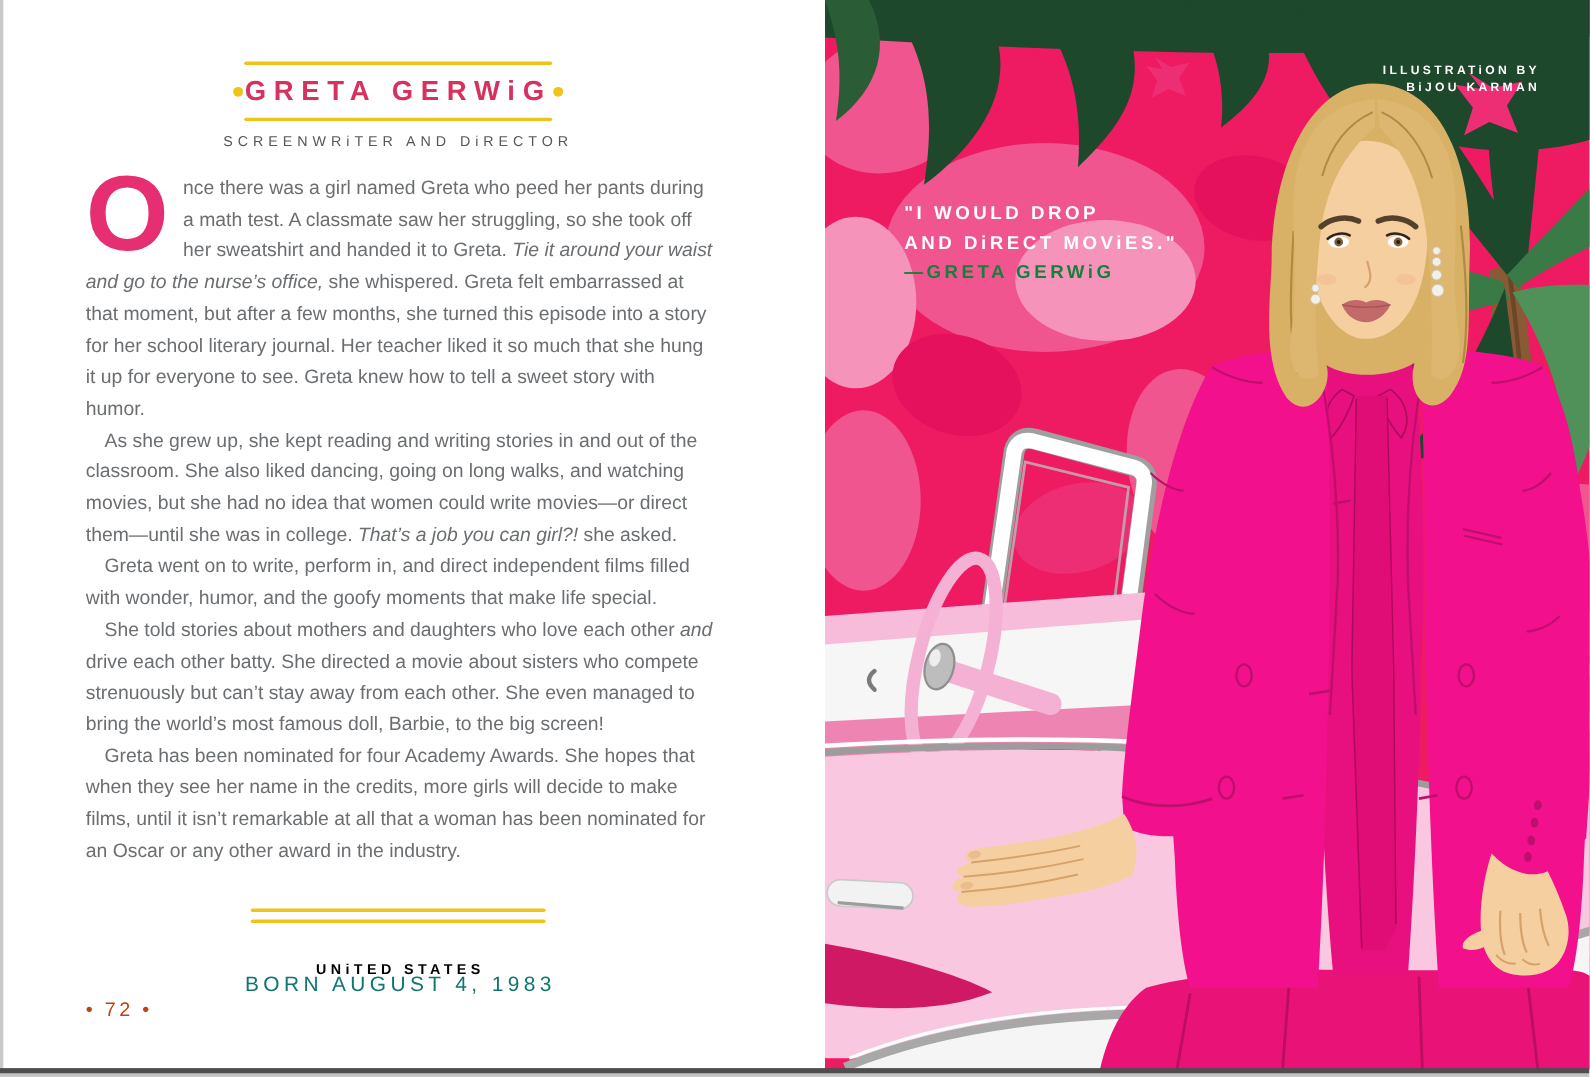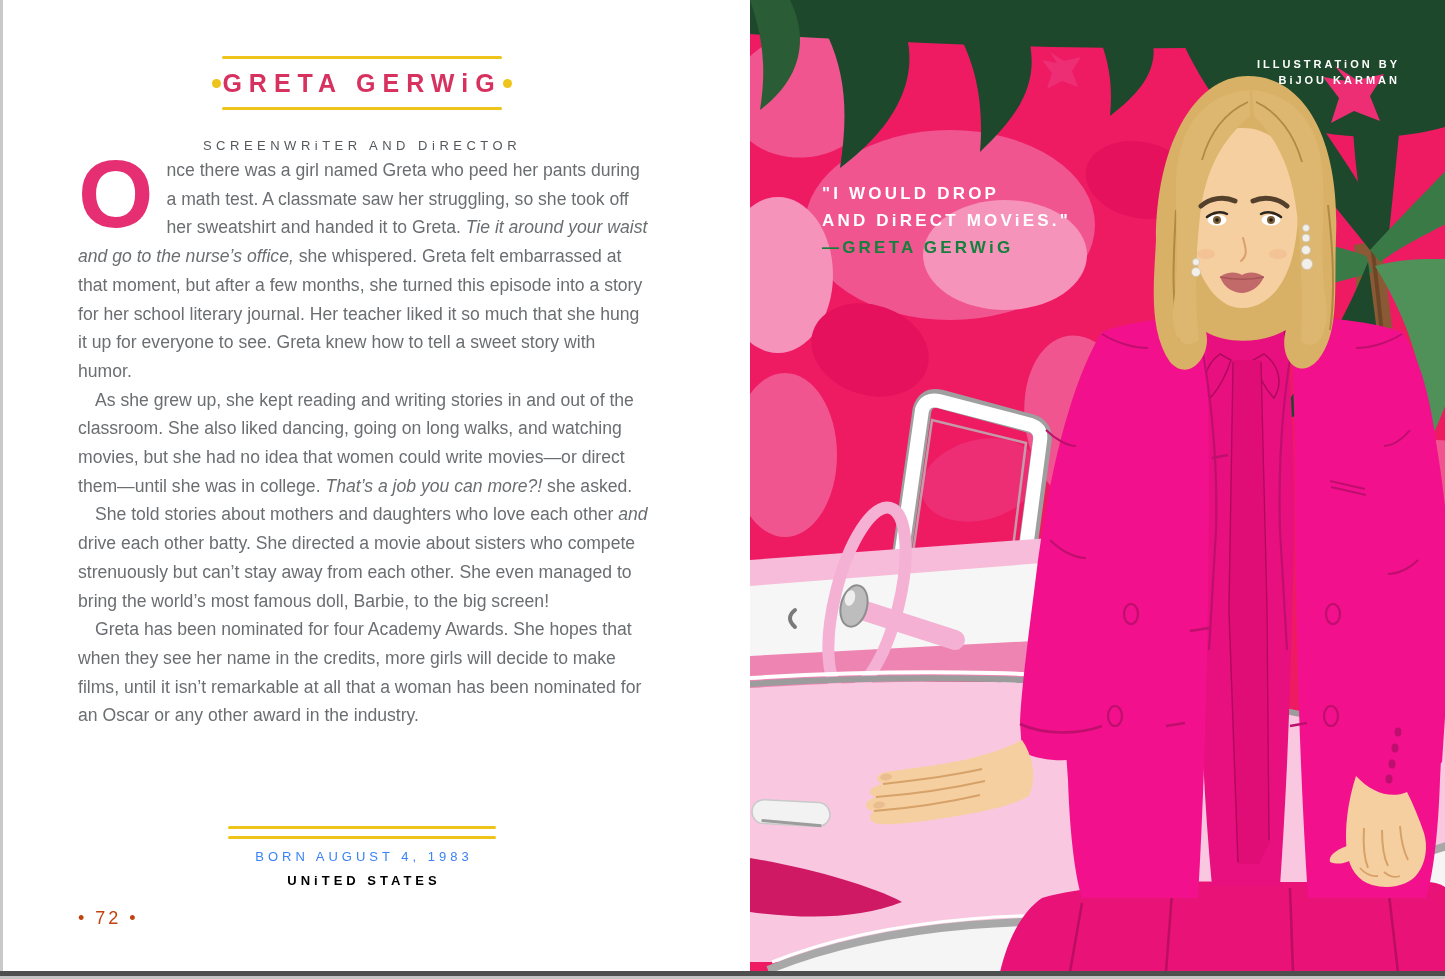--- a/index.html
+++ b/index.html
@@ -12,34 +12,34 @@
   .edge-bottom{position:absolute;left:0;top:971px;width:1445px;height:5px;background:#4e4e4e;}
   .edge-bottom-soft{position:absolute;left:0;top:976px;width:1445px;height:3px;background:#c2c2c2;}
 
   
   .page-left{position:absolute;left:0;top:0;width:722px;height:972px;background:#fff;}
   .chapter-header{position:absolute;left:192px;top:56px;width:340px;text-align:center;}
   .rule{height:3px;background:#eec31a;margin:0 30px;border-radius:2px;}
   .title-row{display:flex;align-items:center;justify-content:center;gap:1px;margin:10px 0 9px 0;}
   .title-row h1{font-size:25px;font-weight:bold;letter-spacing:7px;color:#d7325f;margin:0;white-space:nowrap;}
   .tdot{width:9px;height:9px;border-radius:50%;background:#eec31a;flex:0 0 auto;}
-  .subtitle{margin-top:28px;font-size:13px;letter-spacing:4.5px;color:#54585c;white-space:nowrap;}
+  .subtitle{margin-top:11px;font-size:13px;letter-spacing:4.5px;color:#54585c;white-space:nowrap;}
 
   .article{position:absolute;left:78px;top:156px;width:572px;color:#6b6e71;
     font-size:17.6px;line-height:28.7px;}
   .article p{margin:0;}
   .article p.indent{text-indent:17px;}
   .dropcap{float:left;font-size:97px;line-height:0.72;height:56px;overflow:visible;
     margin:3px 13px 0 0;color:#e62e72;font-weight:bold;}
   .article i{font-style:italic;}
 
   .footer-rules{position:absolute;left:228px;top:826px;width:268px;}
   .footer-rules .rule{margin:0 0 7px 0;}
-  .born-line{position:absolute;left:78px;top:849px;width:572px;text-align:center;
-    font-size:13px;letter-spacing:4px;color:#3b82f6;}
+  .born-line{position:absolute;left:78px;top:885px;width:572px;text-align:center;
+    font-size:19px;letter-spacing:4px;color:#0f766e;}
   .country-line{position:absolute;left:78px;top:873px;width:572px;text-align:center;
     font-size:13px;letter-spacing:4px;color:#000000;font-weight:bold;}
   .page-number{position:absolute;left:78px;top:908px;width:572px;text-align:left;
     font-size:18px;letter-spacing:3px;color:#c2410c;}
 
   
   .page-right{position:absolute;left:722px;top:0;width:716px;height:972px;overflow:hidden;margin-left:28px;}
   .page-right svg{position:absolute;left:0;top:0;}
   .credit{position:absolute;top:56px;right:66px;text-align:right;color:#ffffff;
     font-weight:bold;font-size:11px;letter-spacing:3px;line-height:16px;white-space:nowrap;}
@@ -58,21 +58,22 @@
       <span class="tdot"></span>
       <h1>GRETA GERWiG</h1>
       <span class="tdot"></span>
     </div>
     <div class="rule"></div>
     <div class="subtitle">SCREENWRiTER AND DiRECTOR</div>
   </div>
 
   <div class="article">
     <p><span class="dropcap">O</span><span><span>nce there was a girl named Greta who peed her pants during a math test. A classmate saw her struggling, so she took off her sweatshirt and handed it to Greta. </span><i>Tie it around your waist and go to the nurse’s office,</i><span> she whispered. Greta felt embarrassed at that moment, but after a few months, she turned this episode into a story for her school literary journal. Her teacher liked it so much that she hung it up for everyone to see. Greta knew how to tell a sweet story with humor.</span></span></p>
-    <p class="indent"><span>As she grew up, she kept reading and writing stories in and out of the classroom. She also liked dancing, going on long walks, and watching movies, but she had no idea that women could write movies—or direct them—until she was in college. </span><i>That’s a job you can more?!</i><span> she asked.</span></p>
+    <p class="indent"><span>As she grew up, she kept reading and writing stories in and out of the classroom. She also liked dancing, going on long walks, and watching movies, but she had no idea that women could write movies—or direct them—until she was in college. </span><i>That’s a job you can girl?!</i><span> she asked.</span></p>
+    <p class="indent"><span>Greta went on to write, perform in, and direct independent films filled with wonder, humor, and the goofy moments that make life special.</span></p>
     <p class="indent"><span>She told stories about mothers and daughters who love each other </span><i>and</i><span> drive each other batty. She directed a movie about sisters who compete strenuously but can’t stay away from each other. She even managed to bring the world’s most famous doll, Barbie, to the big screen!</span></p>
     <p class="indent"><span>Greta has been nominated for four Academy Awards. She hopes that when they see her name in the credits, more girls will decide to make films, until it isn’t remarkable at all that a woman has been nominated for an Oscar or any other award in the industry.</span></p>
   </div>
 
   <div class="footer-rules">
     <div class="rule"></div>
     <div class="rule"></div>
   </div>
   <div class="born-line">BORN AUGUST 4, 1983</div>
   <div class="country-line">UNiTED STATES</div>

